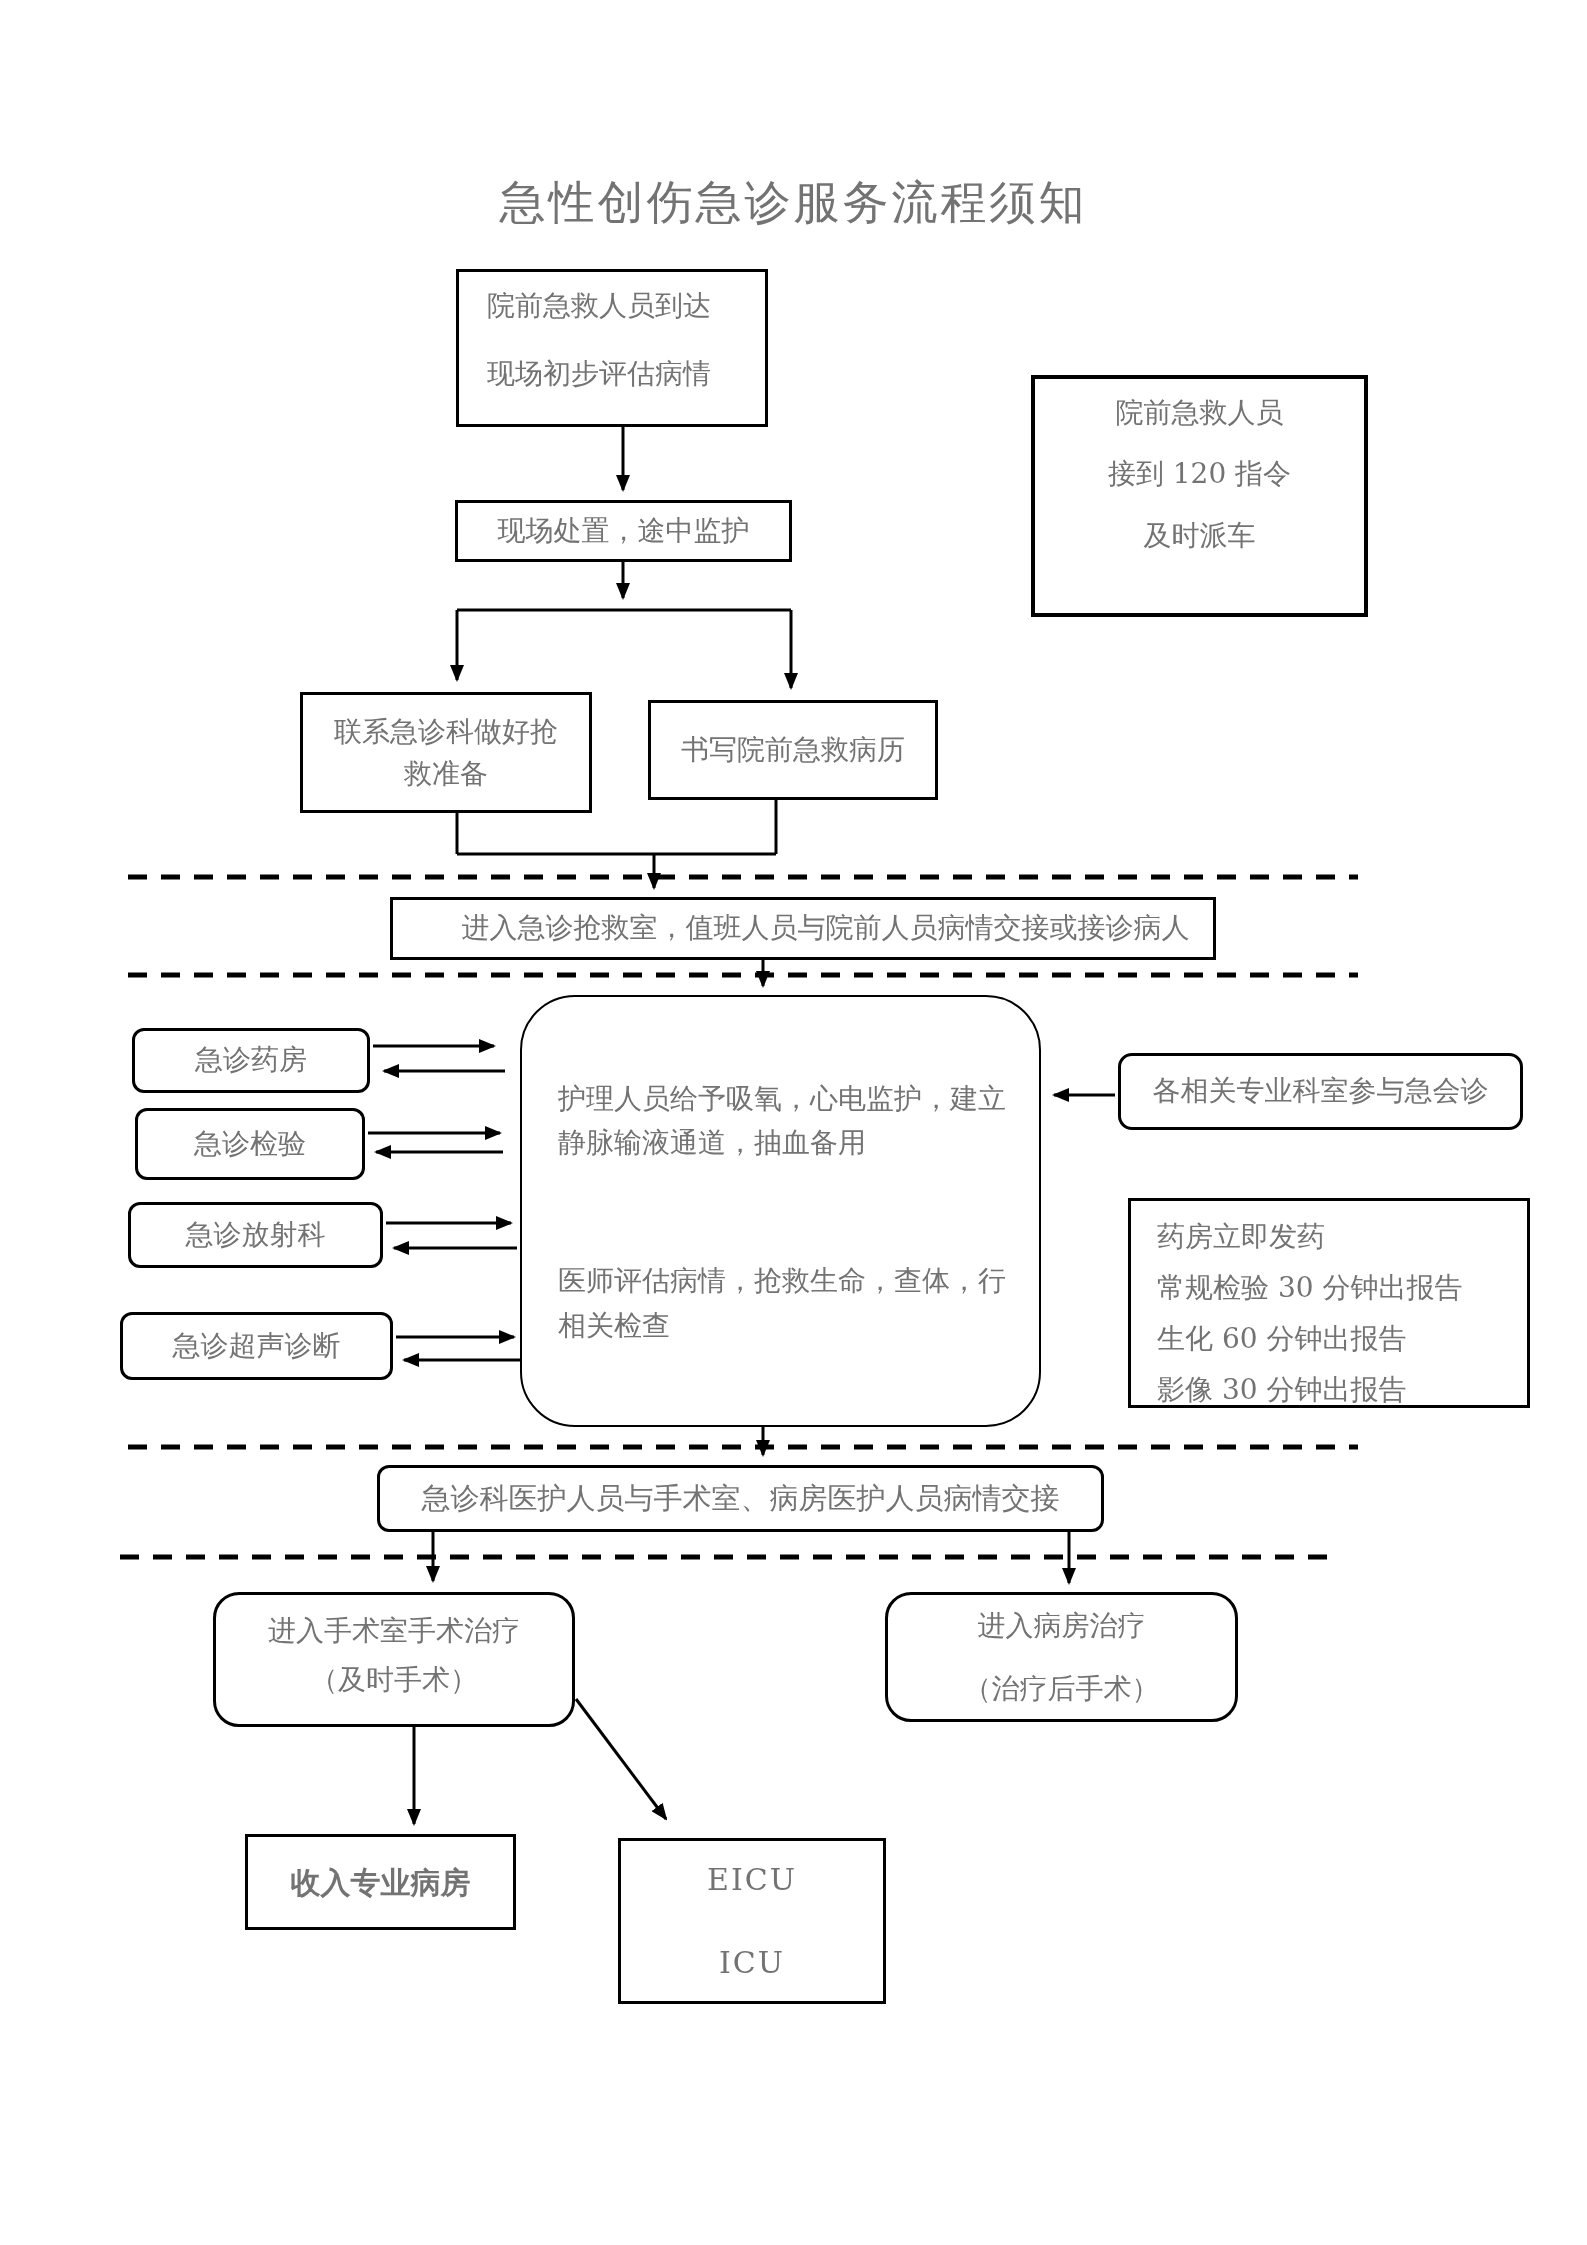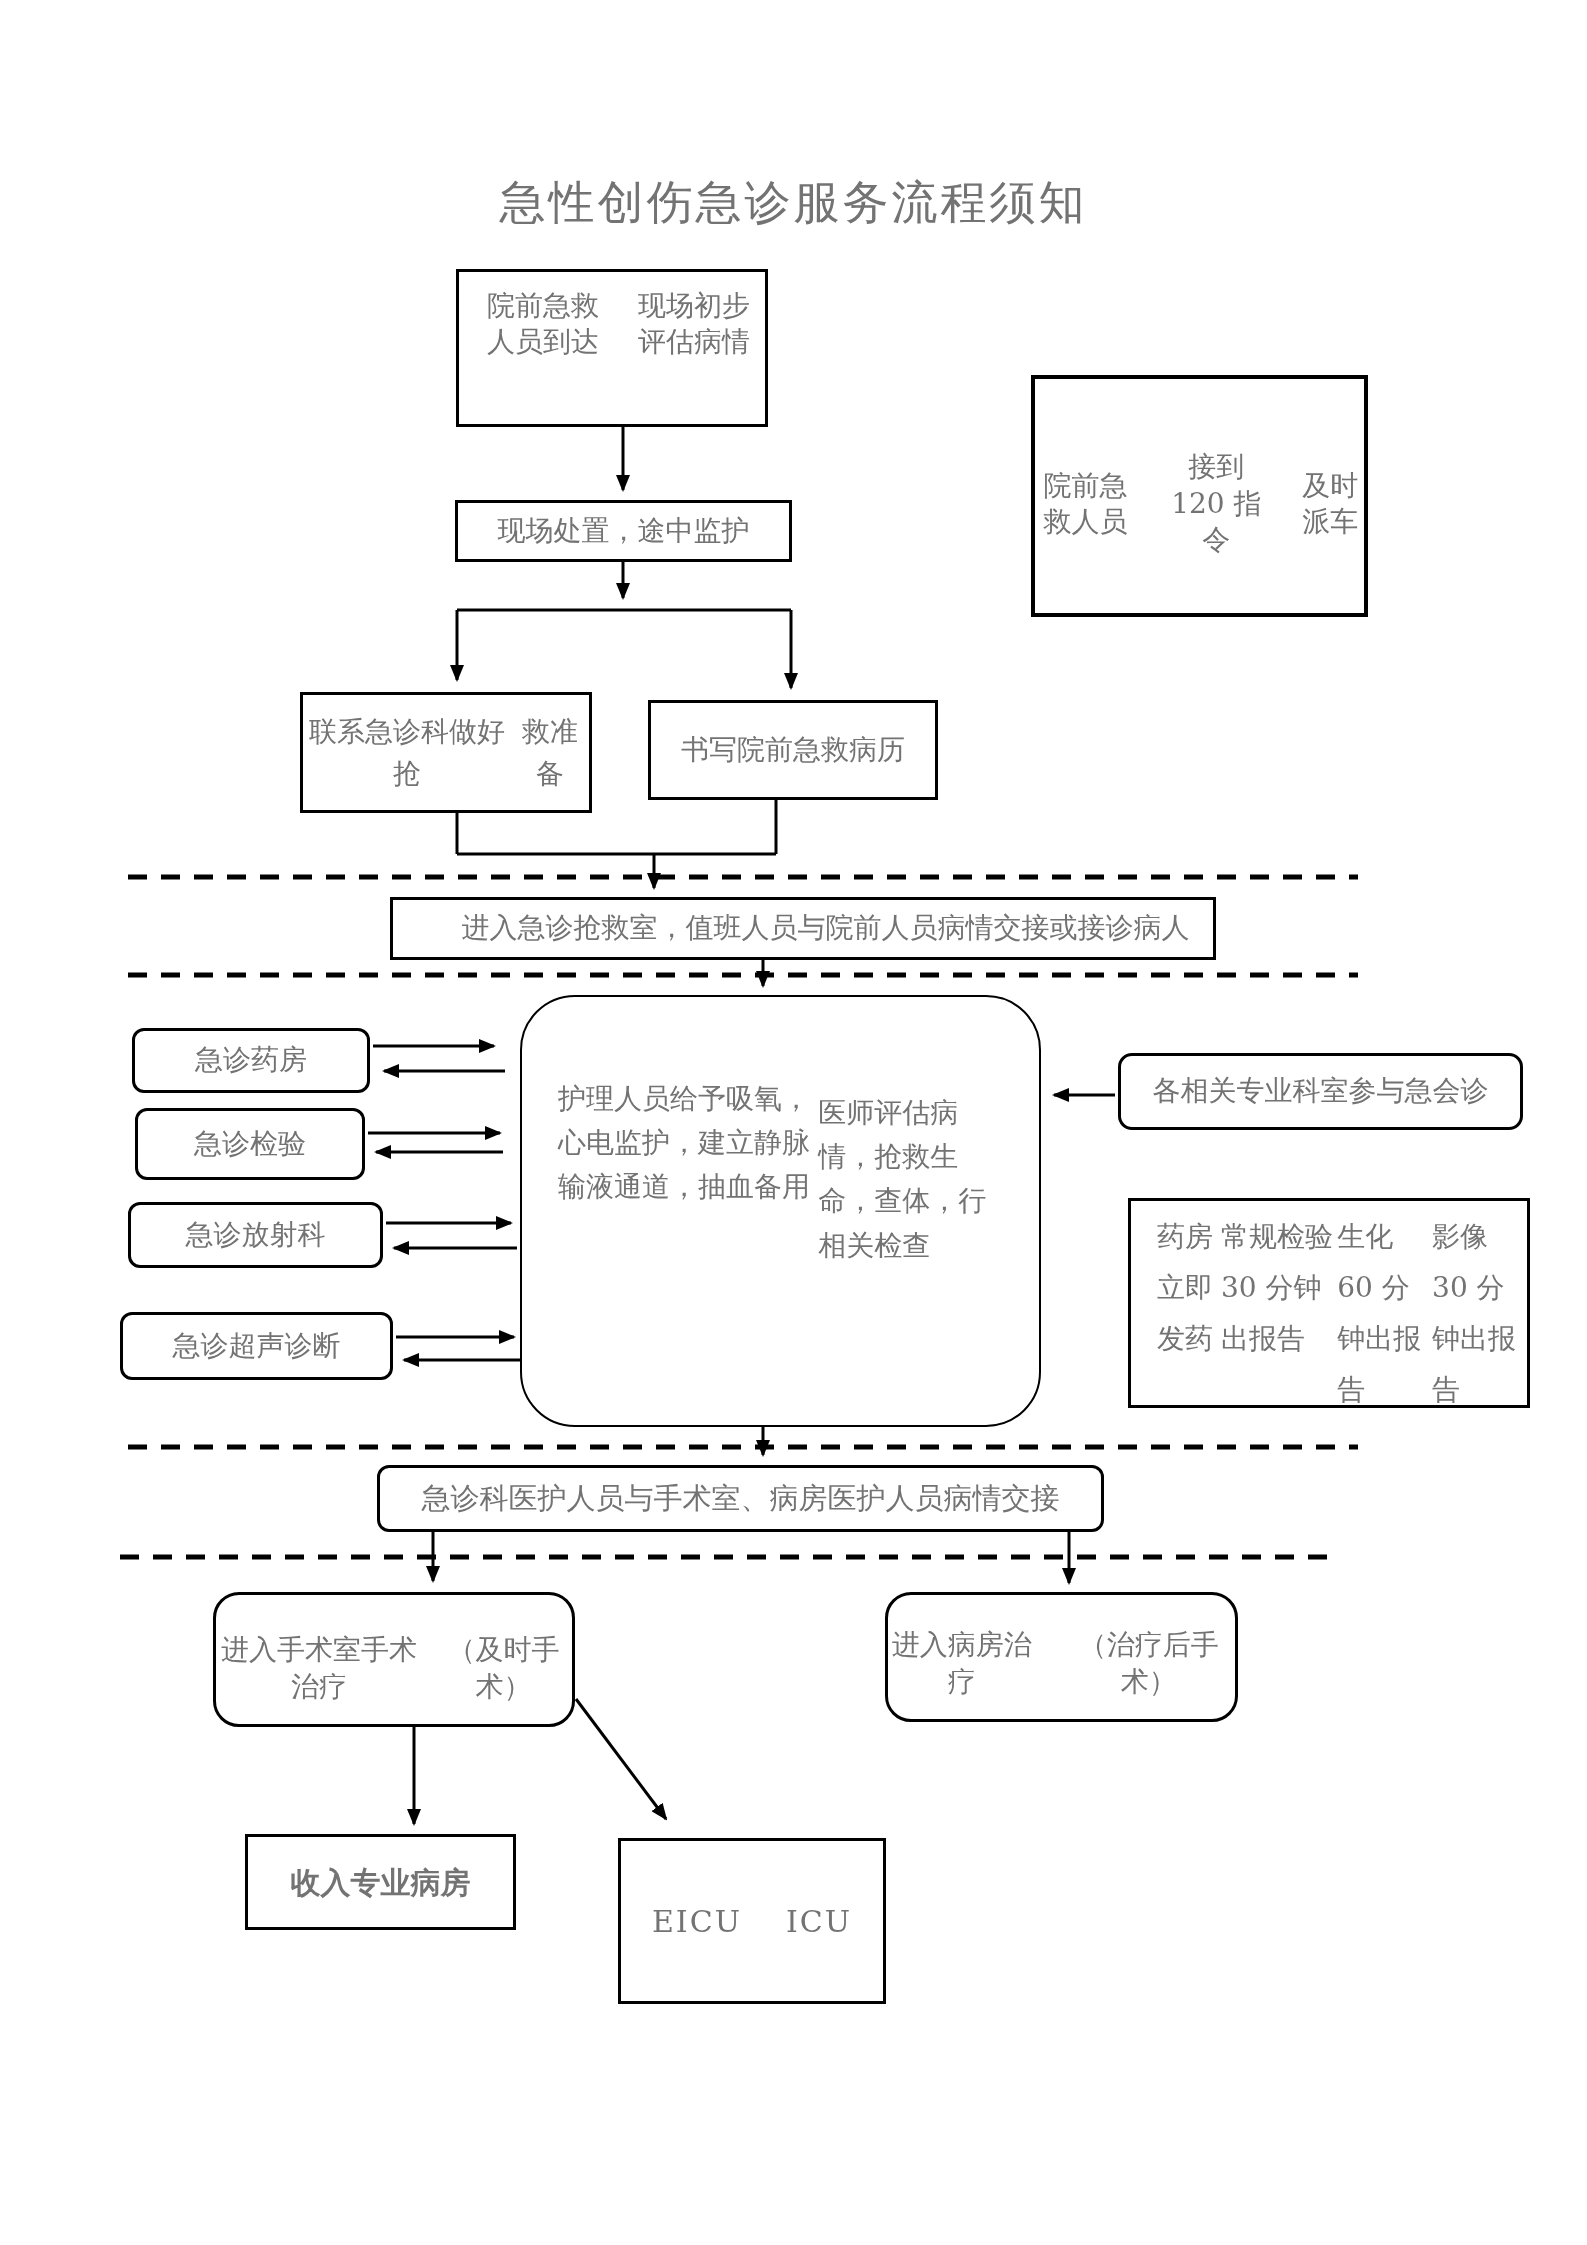--- a/index.html
+++ b/index.html
@@ -8,40 +8,40 @@
     font-family:"DejaVu Serif","Liberation Serif",serif;color:#737373;overflow:hidden;
   }
   .page > svg{position:absolute;left:0;top:0;z-index:1;}
   .doc-title{
     position:absolute;top:172px;left:0;width:100%;text-align:center;
     font-size:46px;letter-spacing:3px;z-index:2;
   }
   .node{
     position:absolute;z-index:2;box-sizing:border-box;background:#fff;
     border:3px solid #000;font-size:28px;line-height:1.3;
-    display:flex;flex-direction:row;align-items:center;justify-content:center;
+    display:flex;flex-direction:column;align-items:center;justify-content:center;
     text-align:center;
   }
   .n-a{left:456px;top:269px;width:312px;height:158px;align-items:flex-start;text-align:left;justify-content:flex-start;padding:16px 8px 0 28px;gap:32px;}
   .n-b{left:1031px;top:375px;width:337px;height:242px;border-width:4px;justify-content:flex-start;padding-top:16px;gap:25px;}
   .n-c{left:455px;top:500px;width:337px;height:62px;}
   .n-d{left:300px;top:692px;width:292px;height:121px;line-height:1.5;}
   .n-e{left:648px;top:700px;width:290px;height:100px;}
   .n-f{left:390px;top:897px;width:826px;height:63px;padding-left:45px;}
   .n-g{left:520px;top:995px;width:521px;height:432px;border-width:2px;border-radius:55px;
        align-items:flex-start;text-align:left;justify-content:flex-start;padding:0 28px 0 36px;}
   .n-g .g1{margin-top:80px;line-height:1.58;}
   .n-g .g2{margin-top:94px;line-height:1.58;}
   .n-l1{left:132px;top:1028px;width:238px;height:65px;border-radius:12px;}
   .n-l2{left:135px;top:1108px;width:230px;height:72px;border-radius:12px;}
   .n-l3{left:128px;top:1202px;width:255px;height:66px;border-radius:12px;}
   .n-l4{left:120px;top:1312px;width:273px;height:68px;border-radius:12px;}
   .n-r1{left:1118px;top:1053px;width:405px;height:77px;border-radius:14px;}
   .n-r2{left:1128px;top:1198px;width:402px;height:210px;align-items:flex-start;text-align:left;
-        justify-content:flex-end;padding:11px 0 0 26px;line-height:1.82;}
+        justify-content:flex-start;padding:11px 0 0 26px;line-height:1.82;}
   .n-h{left:377px;top:1465px;width:727px;height:67px;border-radius:12px;
        font-family:"DejaVu Sans","Liberation Sans",sans-serif;font-size:29px;}
   .n-i{left:213px;top:1592px;width:362px;height:135px;border-radius:26px;justify-content:flex-start;padding-top:18px;gap:13px;}
   .n-j{left:885px;top:1592px;width:353px;height:130px;border-radius:26px;justify-content:flex-start;padding-top:13px;gap:27px;}
   .n-k{left:245px;top:1834px;width:271px;height:96px;
        font-family:"DejaVu Sans","Liberation Sans",sans-serif;font-weight:600;font-size:30px;}
   .n-l{left:618px;top:1838px;width:268px;height:166px;gap:44px;font-size:30px;letter-spacing:2px;}
 </style>
 </head>
 <body>

